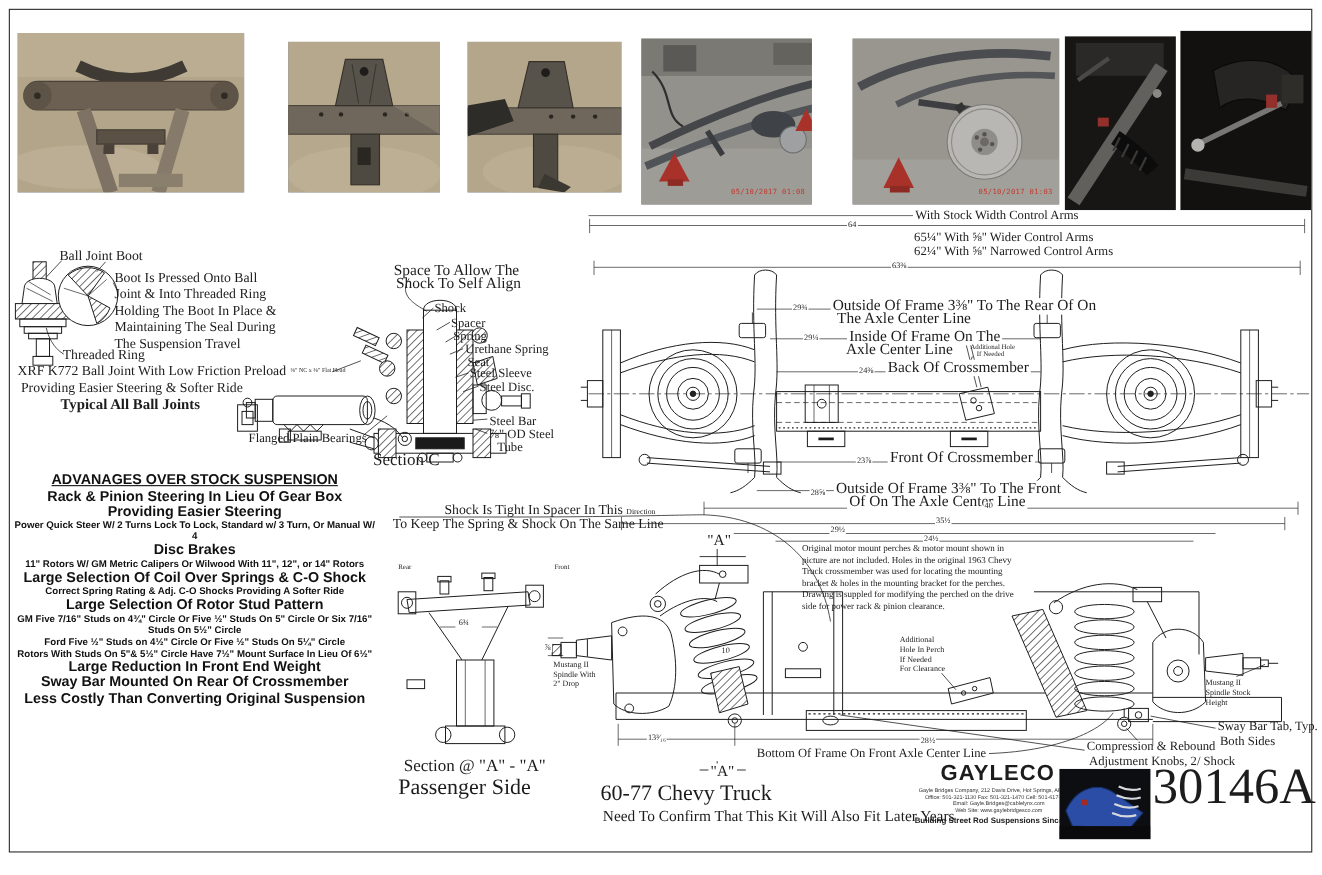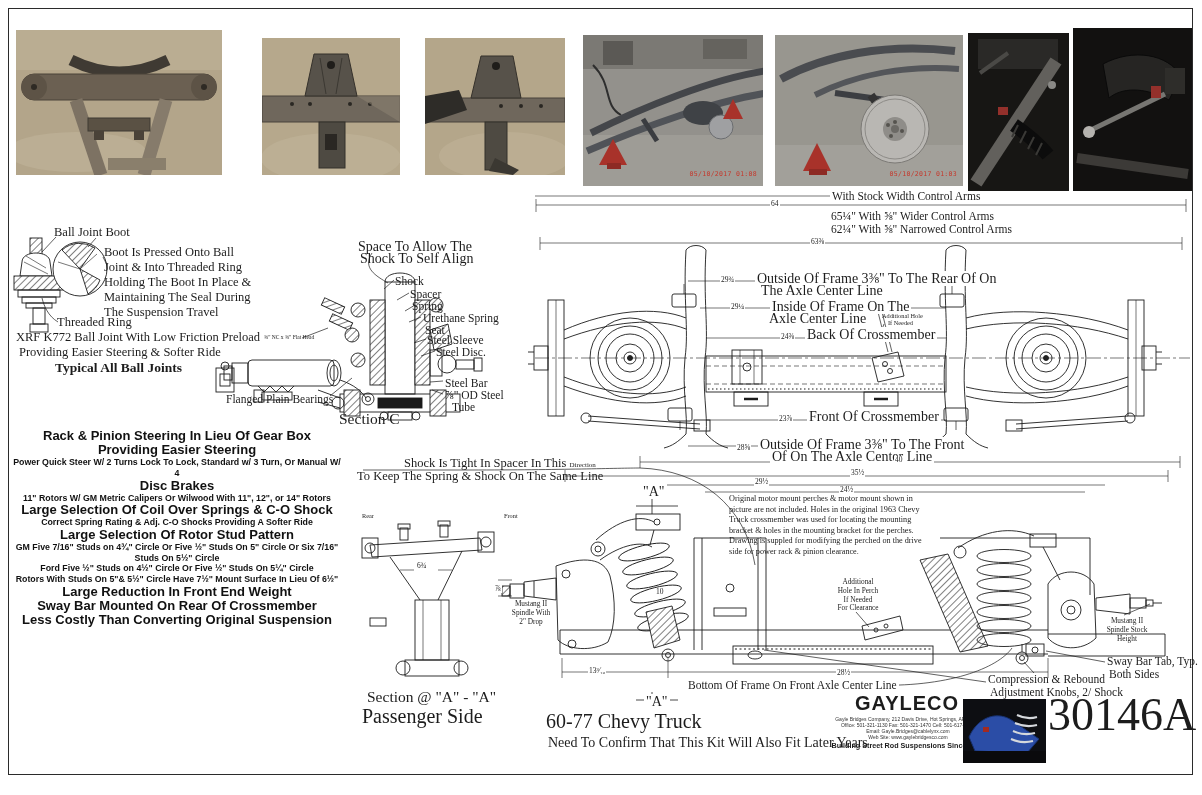--- a/index.html
+++ b/index.html
@@ -9,21 +9,21 @@
   .ph{position:absolute;overflow:hidden;background:#888}
   .ph svg{display:block}
   .ts{position:absolute;right:6px;bottom:8px;color:#c5372b;font-size:6.5px;font-family:"DejaVu Sans Mono",monospace;letter-spacing:.3px}
   .lines{position:absolute;left:0;top:0}
   .ann{position:absolute;white-space:nowrap;line-height:1.1;color:#1c1c1c}
   .s10{font-size:14px}.s11{font-size:11.5px}.s12{font-size:12.5px}
   .s14{font-size:14px}.s15{font-size:15.5px}.s20{font-size:20px}
   .dim{font-size:7.5px;background:#fff;padding:0 1px}
   .t6{font-size:6.3px}.t7{font-size:7.3px;line-height:1.2}.t5{font-size:5.5px}
   .u{}.b{font-weight:bold}
-  .ctr{text-align:center;white-space:normal}
+  .ctr{white-space:normal}
   .wbg{background:#fff;padding:0 2px}
   .note-blk{line-height:1.2}
   .mm{width:216px;font-size:8.2px;line-height:10.6px}
   .adv{position:absolute;left:12px;top:429px;width:330px;text-align:center;
        font-family:"Liberation Sans",sans-serif;font-weight:bold;color:#111}
   .adv-title{font-size:13px;line-height:1.12;text-decoration:underline}
   .adv-big{font-size:13px;line-height:1.08}
   .adv-small{font-size:8.8px;line-height:1.22}
   .co-name{font-family:"Liberation Sans",sans-serif;font-weight:bold;font-size:20px;letter-spacing:1px;text-align:center}
   .co-line{font-family:"Liberation Sans",sans-serif;font-size:5px;text-align:center;color:#333;line-height:6.2px}
@@ -80,21 +80,21 @@
     <path d="M56,18 L88,18 L96,60 L46,60 Z" fill="#57524a" stroke="#35312b"></path>
     <circle cx="71" cy="28" r="4" fill="#1f1d1a"></circle>
     <path d="M0,58 L34,52 L42,72 L0,86 Z" fill="#2e2c28"></path>
     <circle cx="76" cy="68" r="2" fill="#2a2723"></circle>
       <circle cx="96" cy="68" r="2" fill="#2a2723"></circle>
       <circle cx="116" cy="68" r="2" fill="#2a2723"></circle>
     <rect x="60" y="84" width="22" height="48" fill="#4e4a42" stroke="#33302a"></rect>
     <path d="M70,120 L94,132 L88,137 L64,133 Z" fill="#3b3832"></path>
   </svg>
 </div>
-<div class="ph" style="left:583px;top:35px;width:180px;height:151px">
+<div class="ph" style="left:583px;top:35px;width:155px;height:151px">
   <svg width="188" height="151">
     <rect width="188" height="151" fill="#93918c"></rect>
     <rect x="0" y="0" width="188" height="34" fill="#7b7974"></rect>
     <rect x="20" y="6" width="30" height="24" fill="#5b5955"></rect>
       <rect x="120" y="4" width="44" height="20" fill="#65635e"></rect>
     <rect x="0" y="100" width="188" height="51" fill="#a19f99" opacity="0.8"></rect>
     <path d="M10,30 C30,50 20,70 38,80" stroke="#2e2e2e" stroke-width="2" fill="none"></path>
     <path d="M8,98 C60,72 130,44 182,36" stroke="#44464a" stroke-width="7" fill="none"></path>
     <path d="M4,116 C60,92 132,66 184,58" stroke="#505358" stroke-width="7" fill="none"></path>
     <path d="M60,84 L74,106" stroke="#3a3c40" stroke-width="5"></path>
@@ -433,20 +433,21 @@
 <div class="ann s11" style="left:423px;top:312px">Urethane Spring</div>
 <div class="ann s11" style="left:425px;top:324px">Seat</div>
 <div class="ann s11" style="left:427px;top:334px">Steel Sleeve</div>
 <div class="ann s11" style="left:436px;top:346px">Steel Disc.</div>
 <div class="ann s11" style="left:445px;top:377px">Steel Bar</div>
 <div class="ann s11" style="left:445px;top:389px">⅞" OD Steel</div>
 <div class="ann s11" style="left:452px;top:401px">Tube</div>
 <div class="ann s15" style="left:339px;top:410px">Section C</div>
 
 <div class="adv">
+  <div class="adv-title">ADVANAGES OVER STOCK SUSPENSION</div>
   <div>
       <div class="adv-big">Rack &amp; Pinion Steering In Lieu Of Gear Box Providing Easier Steering</div>
       <div class="adv-small">Power Quick Steer W/ 2 Turns Lock To Lock, Standard w/ 3 Turn, Or Manual W/ 4</div>
       <div class="adv-big">Disc Brakes</div>
       <div class="adv-small">11" Rotors W/ GM Metric Calipers Or Wilwood With 11", 12", or 14" Rotors</div>
       <div class="adv-big">Large Selection Of Coil Over Springs &amp; C-O Shock</div>
       <div class="adv-small">Correct Spring Rating &amp; Adj. C-O Shocks Providing A Softer Ride</div>
       <div class="adv-big">Large Selection Of Rotor Stud Pattern</div>
       <div class="adv-small">GM Five 7/16" Studs on 4¾" Circle Or Five ½" Studs On 5" Circle Or Six 7/16" Studs On 5½" Circle</div>
       <div class="adv-small">Ford Five ½" Studs on 4½" Circle Or Five ½" Studs On 5¼" Circle</div>

